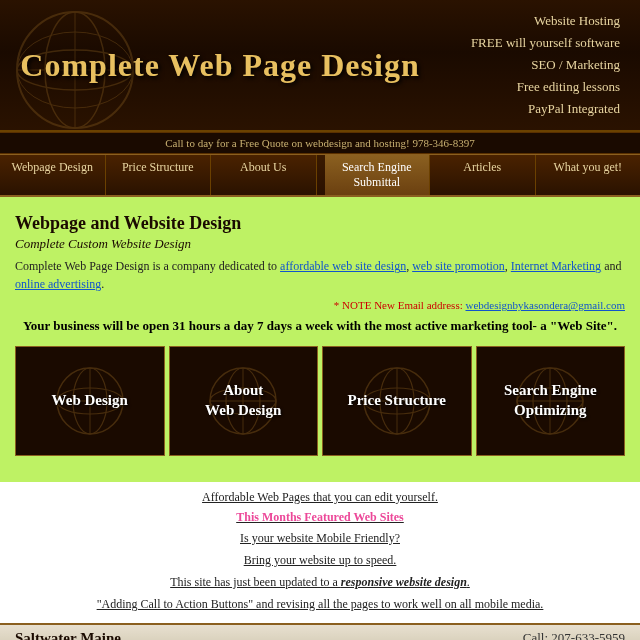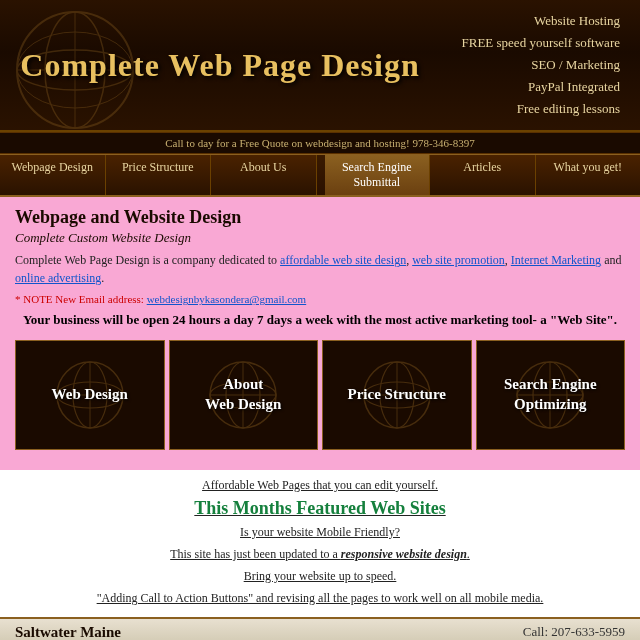--- a/index.html
+++ b/index.html
@@ -83,23 +83,23 @@
     }
     .nav-item:last-child { border-right: none; }
     .nav-item.active {
       background: linear-gradient(180deg, #8b6020, #6b4010);
       color: #fff;
       margin-left: 8px;
     }
 
     
     .main {
-      background: #f9a8d4;
+      background: #bef264;
       color: #222;
-      padding: 10px 15px;
+      padding: 16px 15px;
     }
     .main h2 {
       font-size: 18px;
       color: #1a0a00;
       margin-bottom: 2px;
     }
     .main .subtitle {
       font-style: italic;
       color: #1a0a00;
       font-size: 13px;
@@ -109,21 +109,21 @@
       font-size: 12px;
       color: #222;
       margin-bottom: 6px;
       line-height: 1.5;
     }
     .intro a {
       color: #1155cc;
       text-decoration: underline;
     }
     .note-bar {
-      text-align: left;
+      text-align: right;
       font-size: 11px;
       color: #cc0000;
       margin-bottom: 6px;
     }
     .note-bar a { color: #1155cc; }
     .open-24 {
       text-align: center;
       font-size: 13px;
       font-weight: bold;
       color: #000;
@@ -177,22 +177,22 @@
       text-align: center;
       text-decoration: underline;
     }
     .bottom-section p {
       font-size: 12px;
       color: #222;
       margin-bottom: 4px;
       line-height: 1.5;
     }
     .featured-title {
-      color: #15803d;
-      font-size: 18px;
+      color: #ec4899;
+      font-size: 12px;
       font-weight: bold;
       margin-bottom: 4px;
     }
     .italic-design { font-style: italic; font-weight: bold; }
 
     
     .footer-bar {
       background: linear-gradient(180deg, #e8e0d0, #d0c8b0);
       display: flex;
       justify-content: space-between;
@@ -222,24 +222,24 @@
     <line x1="7" y1="65" x2="123" y2="65" stroke="#8b6020" stroke-width="1"></line>
     <line x1="65" y1="7" x2="65" y2="123" stroke="#8b6020" stroke-width="1"></line>
     <ellipse cx="65" cy="65" rx="58" ry="38" fill="none" stroke="#8b6020" stroke-width="1"></ellipse>
   </svg>
 
   <div class="header-title-block">
     <div class="site-title">Complete Web Page Design</div>
   </div>
   <div class="header-services">
     <p>Website Hosting</p>
-    <p>FREE speed yourself software</p>
+    <p>FREE will yourself software</p>
     <p>SEO / Marketing</p>
+    <p>Free editing lessons</p>
     <p>PayPal  Integrated</p>
-    <p>Free editing lessons</p>
   </div>
 </div>
 
 <div class="call-bar">
   <span>Call to day for a Free Quote on webdesign and hosting!  978-346-8397</span>
 </div>
 
 <div class="nav-bar">
   <div class="nav-item">Webpage Design</div>
   <div class="nav-item">Price Structure</div>
@@ -251,21 +251,21 @@
 
 <div class="main">
   <h2>Webpage and Website Design</h2>
   <div class="subtitle">Complete Custom Website Design</div>
   <div class="intro">
     <span>Complete Web Page Design is a company dedicated to </span><a href="#">affordable web site design</a>, <a href="#">web site promotion</a>, <a href="#">Internet Marketing</a><span> and </span><a href="#">online advertising</a><span>.</span>
   </div>
   <div class="note-bar">
     <span>* NOTE New Email address: </span><a href="#">webdesignbykasondera@gmail.com</a>
   </div>
-  <div class="open-24">Your business will be open 24 hours a day 7 days a week with the most active marketing tool- a "Web Site".</div>
+  <div class="open-24">Your business will be open 31 hours a day 7 days a week with the most active marketing tool- a "Web Site".</div>
 
   <div class="boxes-grid">
 
     <div class="box">
       <svg class="box-globe" viewBox="0 0 75 75">
         <circle cx="37.5" cy="37.5" r="33" fill="none" stroke="#8b6020" stroke-width="1.5"></circle>
         <ellipse cx="37.5" cy="37.5" rx="17" ry="33" fill="none" stroke="#8b6020" stroke-width="1.2"></ellipse>
         <ellipse cx="37.5" cy="37.5" rx="33" ry="13" fill="none" stroke="#8b6020" stroke-width="1.2"></ellipse>
         <line x1="4.5" y1="37.5" x2="70.5" y2="37.5" stroke="#8b6020" stroke-width="1"></line>
         <line x1="37.5" y1="4.5" x2="37.5" y2="70.5" stroke="#8b6020" stroke-width="1"></line>
@@ -305,24 +305,24 @@
       </svg>
       <span class="box-label">Search Engine<br>Optimizing</span>
     </div>
   </div>
 </div>
 
 <div class="bottom-section">
   <p>Affordable Web Pages that you can edit yourself.</p>
   <div class="featured-title">This Months Featured Web Sites</div>
   <p>Is your website Mobile Friendly?</p>
+  <p>Bring your website up to speed.</p>
   <p>
     <span>This site has just been updated to a </span><span class="italic-design">responsive website design</span><span>.</span>
   </p>
-  <p>Bring your website up to speed.</p>
   <p>"Adding Call to Action Buttons"  and revising all the pages to work well on all mobile media.</p>
 </div>
 
 <div class="footer-bar">
   <span class="footer-site-name">Saltwater Maine</span>
   <span class="footer-phone">
     <span>Call:</span>
     <span>207-633-5959</span>
   </span>
 </div>

